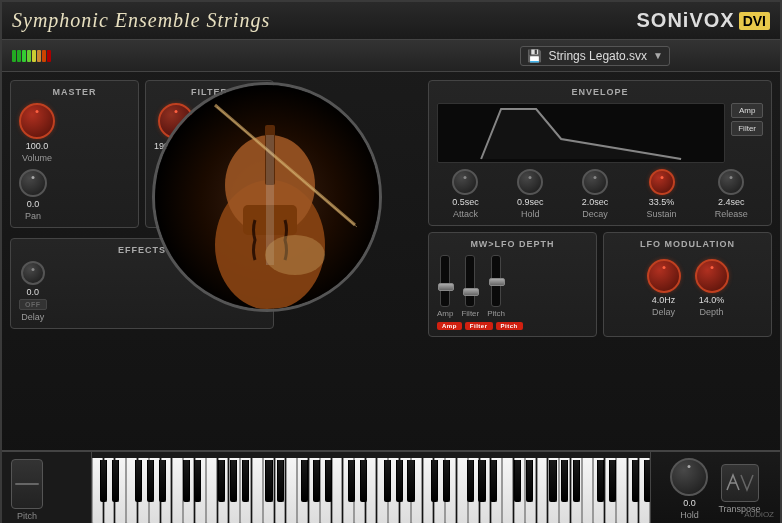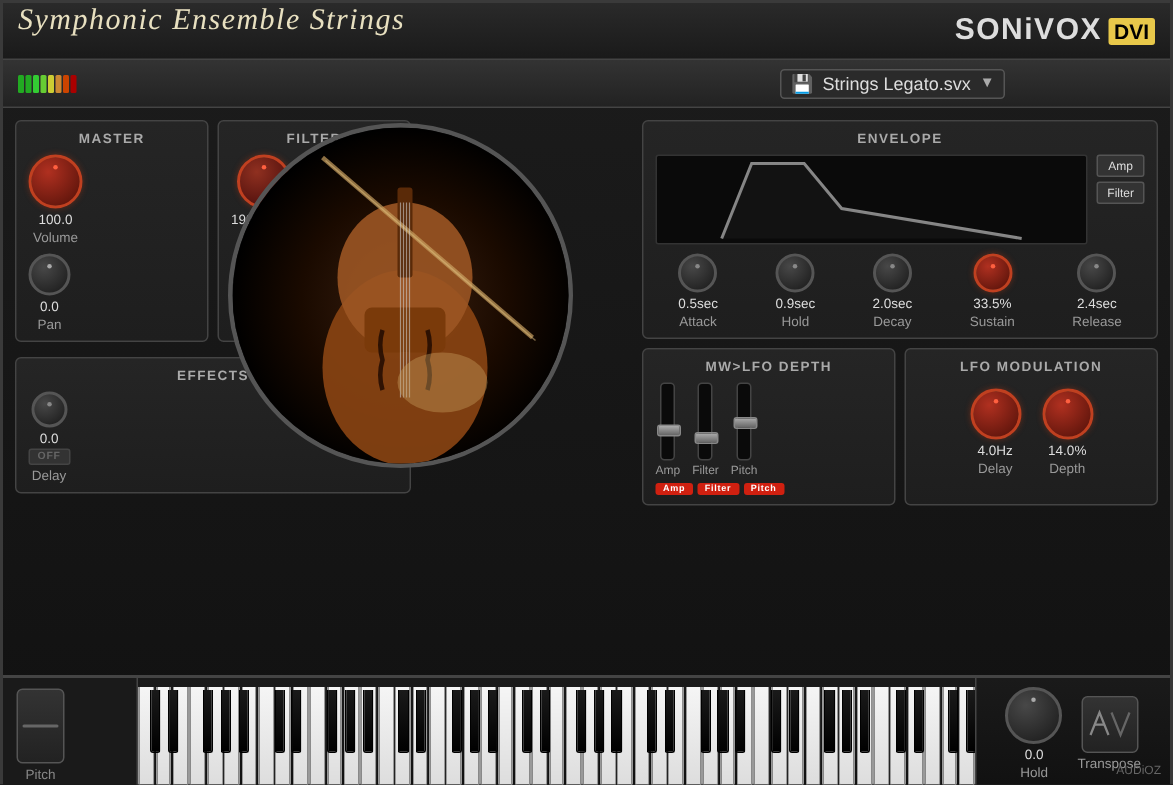--- a/index.html
+++ b/index.html
@@ -18,20 +18,21 @@
       background: linear-gradient(180deg, #1c1c1c 0%, #111 100%);
       border: 2px solid #3a3a3a;
       position: relative;
     }
 
     
     .header {
       background: linear-gradient(180deg, #2a2a2a, #1a1a1a);
       height: 38px;
       display: flex;
+      align-items: center;
       padding: 0 10px;
       border-bottom: 1px solid #444;
     }
 
     .app-title {
       font-family: 'Times New Roman', serif;
       font-style: italic;
       font-size: 20px;
       color: #e8e0c0;
       flex: 1;

